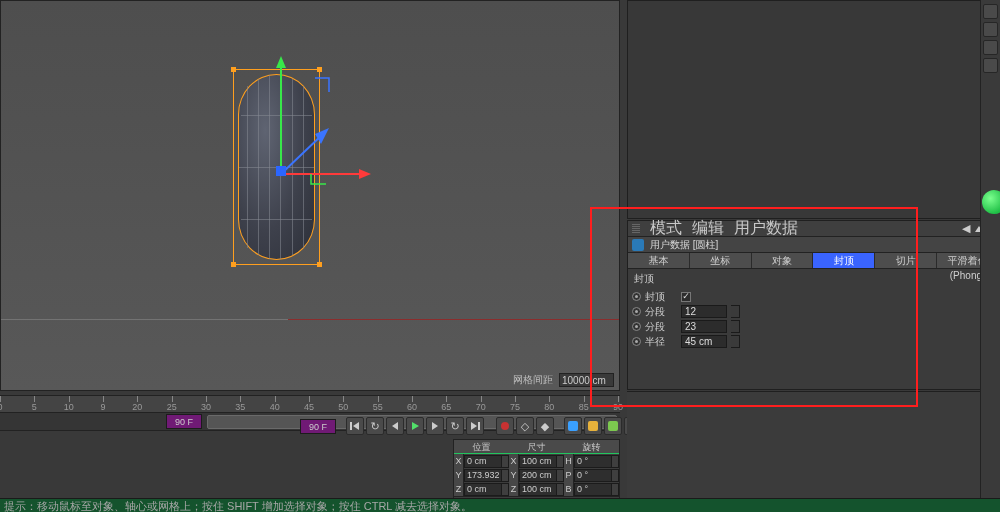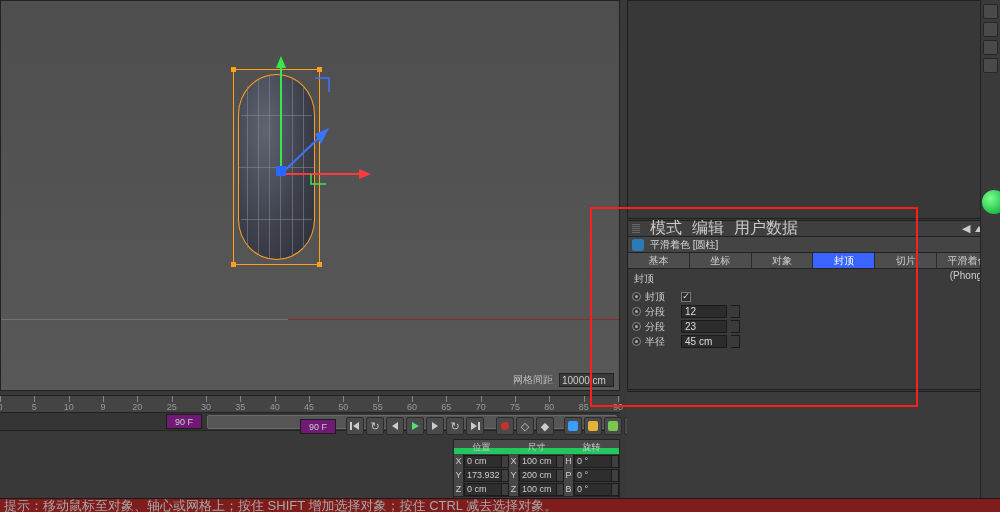--- a/index.html
+++ b/index.html
@@ -44,21 +44,21 @@
 
   .transport { position:absolute; left:300px; top:415px; width:620px; height:22px; display:flex; align-items:center; gap:2px; }
   .tb { width:18px; height:18px; background:#4a4a4a; border:1px solid #2b2b2b; border-radius:2px; display:flex; align-items:center; justify-content:center; color:#ccc; font-size:10px; }
   .tb svg { width:10px; height:10px; }
   .tb.play svg polygon { fill:#52e06a; }
   .tb.rec .dot { width:8px;height:8px;border-radius:50%;background:#c83232; }
   .tb span.glyph { font-size:11px; line-height:1; }
 
   
   .coords { position:absolute; left:453px; top:439px; width:167px; background:#3c3c3c; border:1px solid #222; }
-  .coords .hdr { display:flex; height:14px; background:#4a4a4a; border-bottom:6px solid #22c55e; }
+  .coords .hdr { display:flex; height:14px; background:#4a4a4a; border-bottom:1px solid #22c55e; }
   .coords .hdr div { flex:1; text-align:center; font-size:9px; color:#ccc; line-height:14px; }
   .coords .row { display:flex; height:14px; }
   .coords .row .lab { width:10px; font-size:9px; line-height:14px; text-align:center; color:#ccc; background:#474747; border-right:1px solid #222;}
   .coords .row .cell { flex:1; display:flex; align-items:center; }
   .coords input { width:100%; height:13px; background:#2e2e2e; border:1px solid #1b1b1b; color:#ccc; font-size:9px; padding:0 2px; }
   .coords .sp { width:8px; height:13px; background:#3f3f3f; border:1px solid #1b1b1b; border-left:none; display:flex; flex-direction:column; }
   .coords .sp div{flex:1;}
   .coords .ftr { display:flex; height:15px; border-top:1px solid #222; }
   .coords .dd { flex:1; background:#3a3a3a; border:1px solid #1b1b1b; font-size:9px; color:#ccc; display:flex; align-items:center; justify-content:space-between; padding:0 3px; margin:1px; }
   .coords .apply { width:40px; background:#4a4a4a; border:1px solid #1b1b1b; font-size:9px; color:#ccc; text-align:center; line-height:13px; margin:1px; }
@@ -93,21 +93,21 @@
   .right-below { position:absolute; left:627px; top:391px; width:373px; height:121px; background:#3b3b3b; border-top:1px solid #1f1f1f;}
 
   
   .rail { position:absolute; right:0; top:0; width:20px; height:512px; background:#3a3a3a; border-left:1px solid #222; display:flex; flex-direction:column; align-items:center; padding-top:4px; gap:3px;}
   .rail .ri { width:15px;height:15px;background:#4a4a4a;border:1px solid #262626;border-radius:2px;}
 
   
   .callout { position:absolute; left:590px; top:207px; width:328px; height:200px; border:2px solid #ff1e1e; pointer-events:none; }
 
   
-  .status { position:absolute; left:0; bottom:0; right:0; height:14px; background:#7f1d1d; color:#a7a7a7; font-size:13px; padding:0 4px; line-height:14px; border-top:1px solid #1a1a1a;}
+  .status { position:absolute; left:0; bottom:0; right:0; height:14px; background:#14532d; color:#a7a7a7; font-size:11px; padding:0 4px; line-height:14px; border-top:1px solid #1a1a1a;}
 
   
   .green-dot { position:absolute; right:-6px; top:190px; width:24px; height:24px; border-radius:50%; background:radial-gradient(circle at 35% 35%, #7bff8e, #1fbf46 70%); }
 
 </style>
 </head>
 <body>
 
 <div class="app">
 
@@ -380,21 +380,21 @@
       <span>编辑</span>
       <span>用户数据</span>
       <div class="navset">
         <span class="arr">◀</span>
         <div class="up"></div>
         <span class="arr">▶</span>
       </div>
     </div>
     <div class="title">
       <div class="obj-ico"></div>
-      <span>平滑着色 [圆柱]</span>
+      <span>用户数据 [圆柱]</span>
     </div>
     <div class="tabs" id="attr-tabs">
         <div class="tab">基本</div>
         <div class="tab">坐标</div>
         <div class="tab">对象</div>
         <div class="tab active">封顶</div>
         <div class="tab">切片</div>
         <div class="tab">平滑着色(Phong)</div>
       </div>
     <div class="sect">封顶</div>

